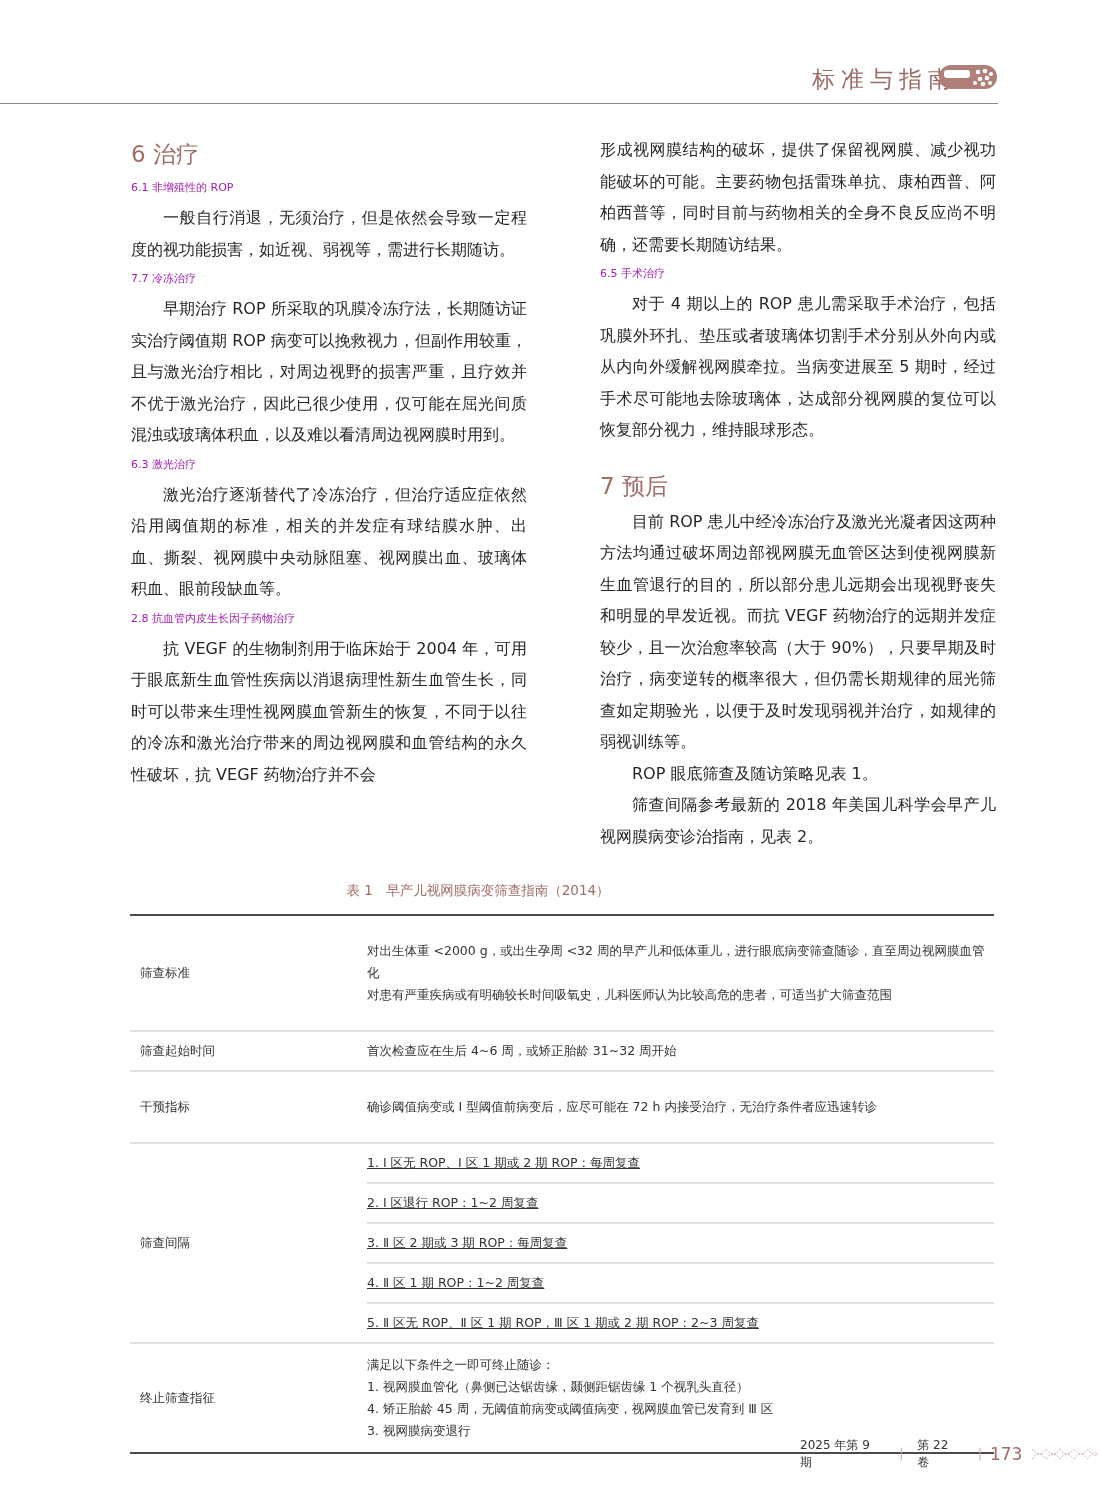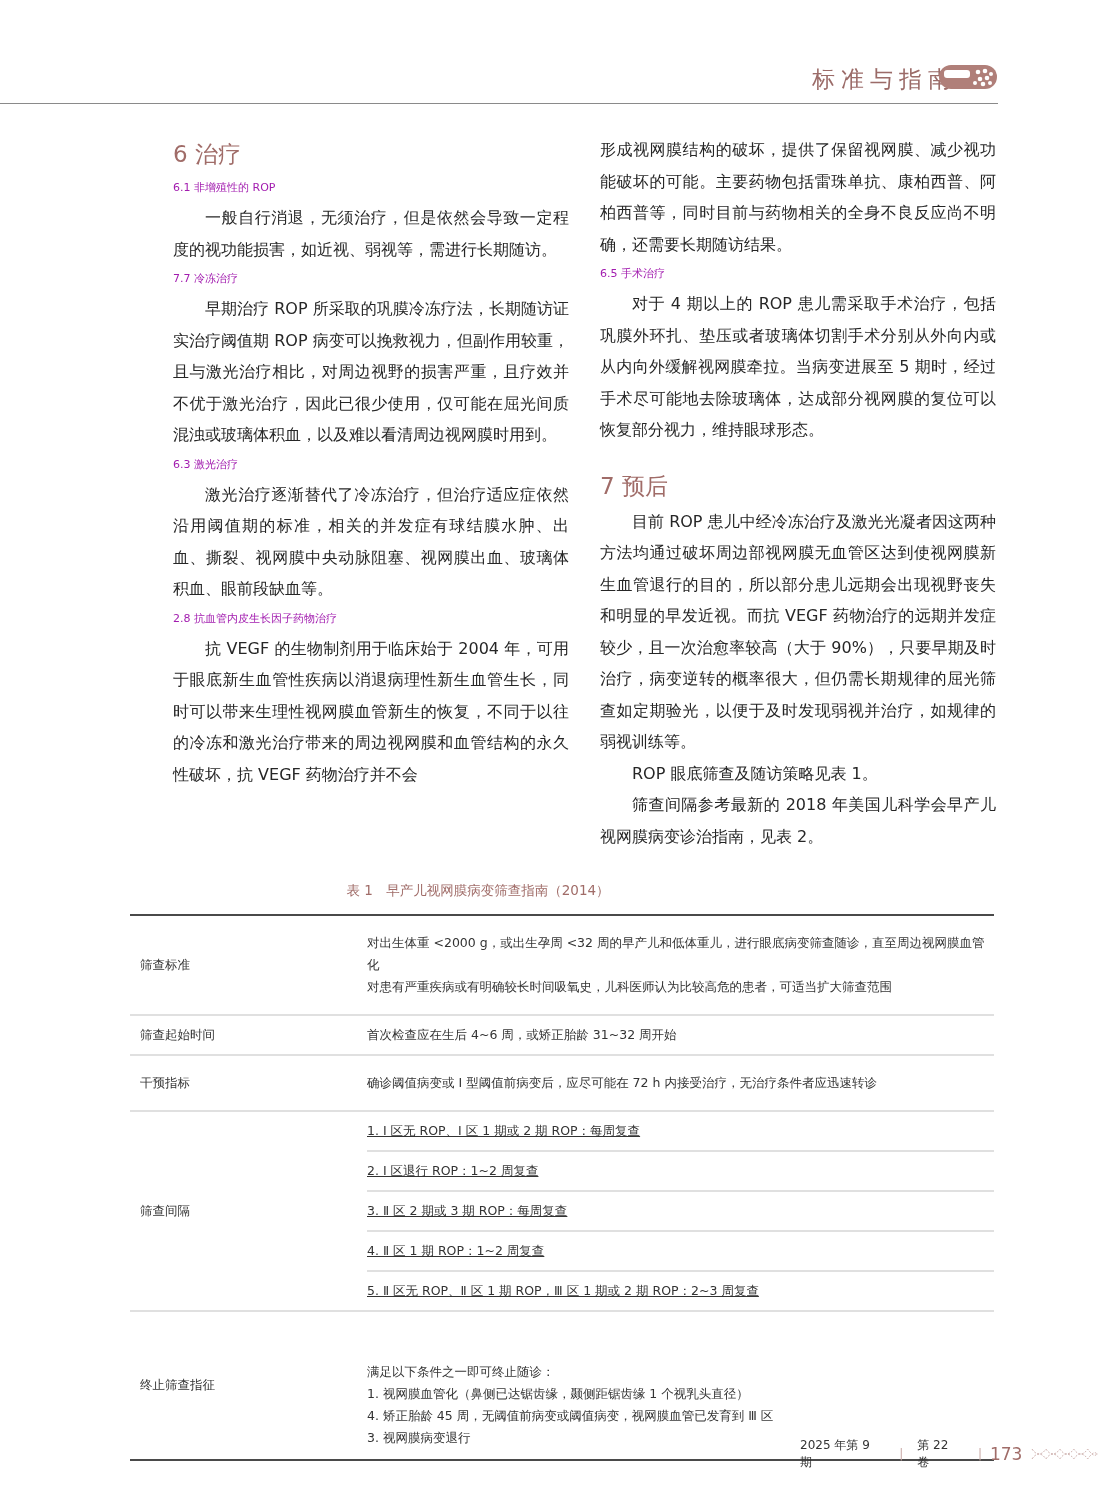--- a/index.html
+++ b/index.html
@@ -11,21 +11,21 @@
     .header-title {
       position: absolute; left: 812px; top: 64px;
       font-size: 23px; letter-spacing: 6px; color: #9b6b68;
     }
     .header-icon { position: absolute; left: 938px; top: 64px; width: 60px; height: 26px; }
     .header-rule {
       position: absolute; left: 0; top: 103px; width: 998px; height: 1px;
       background: #8a8a8a;
     }
     .col { position: absolute; top: 134px; width: 396px; }
-    .col.left { left: 131px; margin-left: 42px; }
+    .col.left { left: 131px; }
     .col.right { left: 600px; top: 134px; }
     .h1 {
       font-size: 23px; color: #a06c68; margin: 4px 0 4px 0; line-height: 32px;
     }
     .h2 {
       font-size: 11px; color: #a21caf; line-height: 28px; margin: 0;
     }
     .p {
       font-size: 16px; line-height: 31.5px; margin: 0; text-align: justify;
       color: #262626;
@@ -37,21 +37,21 @@
       font-size: 13.5px; color: #a06c68;
     }
     .tbl {
       position: absolute; left: 130px; top: 914px; width: 864px;
       border-top: 2px solid #4a4a4a; border-bottom: 2px solid #4a4a4a;
       font-size: 12.5px; color: #333;
     }
     .row { display: flex; border-bottom: 2px solid #e0e0e0; }
     .row:last-child { border-bottom: none; }
     .row .label { width: 237px; padding-left: 10px; display: flex; align-items: center; box-sizing: border-box; }
-    .row .content { flex: 1; padding: 16px 0; line-height: 22px; }
+    .row .content { flex: 1; padding: 24px 0; line-height: 22px; }
     .sub { border-bottom: 2px solid #e0e0e0; height: 38px; display: flex; align-items: center; text-decoration: underline; }
     .sub:last-child { border-bottom: none; }
     .multi .content { padding: 0; }
     .footer { position: absolute; top: 1437px; left: 800px; font-size: 12px; color: #333; display: flex; align-items: center; }
     .footer .sep { color: #c9a9a6; margin: 0 14px; }
     .footer .page { color: #a06c68; font-size: 17px; margin-left: 2px; }
     .footer svg { margin-left: 8px; }
   </style>
 </head>
 <body>
@@ -121,21 +121,21 @@
     <div class="content">
       <div class="sub">1. Ⅰ 区无 ROP、Ⅰ 区 1 期或 2 期 ROP：每周复查</div>
       <div class="sub">2. Ⅰ 区退行 ROP：1~2 周复查</div>
       <div class="sub">3. Ⅱ 区 2 期或 3 期 ROP：每周复查</div>
       <div class="sub">4. Ⅱ 区 1 期 ROP：1~2 周复查</div>
       <div class="sub">5. Ⅱ 区无 ROP、Ⅱ 区 1 期 ROP，Ⅲ 区 1 期或 2 期 ROP：2~3 周复查</div>
     </div>
   </div>
   <div class="row">
     <div class="label">终止筛查指征</div>
-    <div class="content" style="padding:10px 0;margin-top:39px;">
+    <div class="content" style="padding:10px 0;">
       <div>满足以下条件之一即可终止随诊：</div>
       <div>1. 视网膜血管化（鼻侧已达锯齿缘，颞侧距锯齿缘 1 个视乳头直径）</div>
       <div>4. 矫正胎龄 45 周，无阈值前病变或阈值病变，视网膜血管已发育到 Ⅲ 区</div>
       <div>3. 视网膜病变退行</div>
     </div>
   </div>
 </div>
 
 <div class="footer">
   <span>2025 年第 9 期</span>

